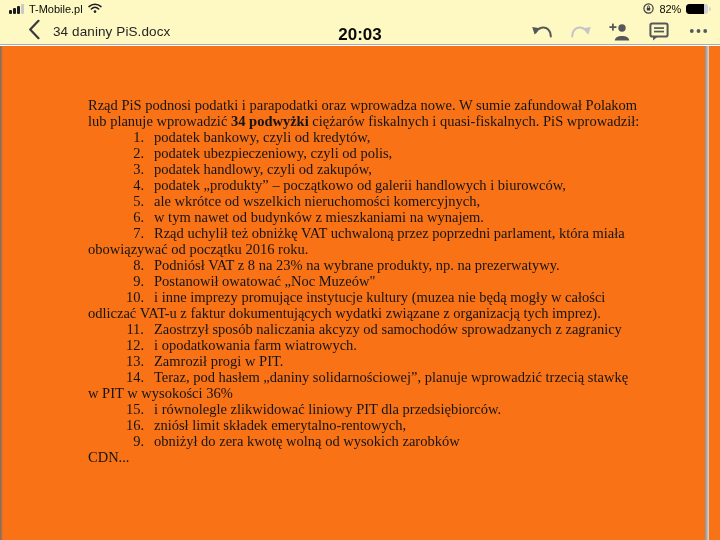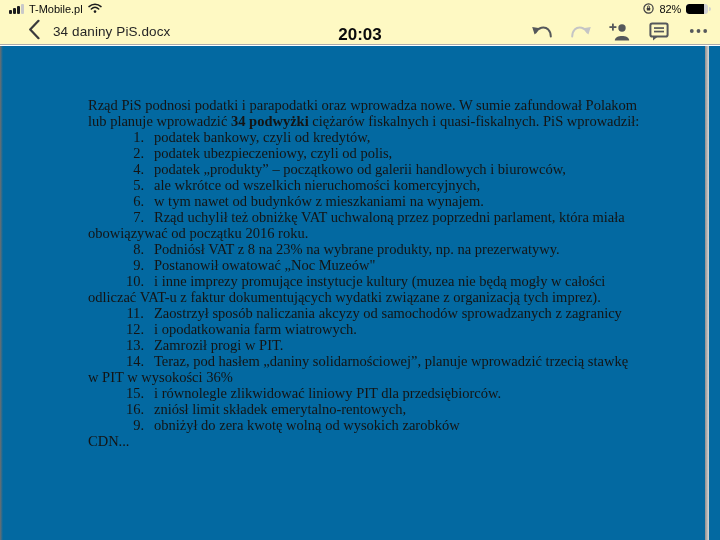--- a/index.html
+++ b/index.html
@@ -38,21 +38,21 @@
   }
   .back-btn { margin-left:12px; display:flex; align-items:center; cursor:pointer; }
   .doc-title { margin-left:13px; font-size:13.5px; color:#262626; letter-spacing:.1px; }
   .tb-actions { position:absolute; right:10px; top:0; height:26px; display:flex; align-items:center; gap:15px; }
   .ic { color:#55585b; display:flex; align-items:center; justify-content:center; width:24px; height:20px; cursor:pointer; }
   .ic.disabled { color:#c5c5c5; }
   .ic svg { display:block; }
 
   
   .page {
-    position:absolute; top:46px; left:0; right:0; bottom:0; background:#0369a1;
+    position:absolute; top:46px; left:0; right:0; bottom:0; background:#f97316;
   }
   .page-left-edge {
     position:absolute; left:0; top:0; bottom:0; width:3px;
     background:linear-gradient(to right,#6e6e6e,rgba(255,255,255,0));
   }
   .page-right-edge {
     position:absolute; left:705px; top:0; bottom:0; width:4px;
     background:linear-gradient(to right,#8f8f8f,#d8d8d8);
   }
   .doc {
@@ -161,20 +161,21 @@
 <div class="page">
   <div class="page-left-edge"></div>
   <div class="page-right-edge"></div>
 
   <div class="doc">
     <p class="para"><span>Rząd PiS podnosi podatki i parapodatki oraz wprowadza nowe. W sumie zafundował Polakom lub planuje wprowadzić </span><b>34 podwyżki</b><span> ciężarów fiskalnych i quasi-fiskalnych. PiS wprowadził:</span></p>
 
     <div>
         <p class="li"><span class="num">1.</span><span class="txt">podatek bankowy, czyli od kredytów,</span></p>
         <p class="li"><span class="num">2.</span><span class="txt">podatek ubezpieczeniowy, czyli od polis,</span></p>
+        <p class="li"><span class="num">3.</span><span class="txt">podatek handlowy, czyli od zakupów,</span></p>
         <p class="li"><span class="num">4.</span><span class="txt">podatek „produkty” – początkowo od galerii handlowych i biurowców,</span></p>
         <p class="li"><span class="num">5.</span><span class="txt">ale wkrótce od wszelkich nieruchomości komercyjnych,</span></p>
         <p class="li"><span class="num">6.</span><span class="txt">w tym nawet od budynków z mieszkaniami na wynajem.</span></p>
         <p class="li"><span class="num">7.</span><span class="txt">Rząd uchylił też obniżkę VAT uchwaloną przez poprzedni parlament, która miała obowiązywać od początku 2016 roku.</span></p>
         <p class="li"><span class="num">8.</span><span class="txt">Podniósł VAT z 8 na 23% na wybrane produkty, np. na prezerwatywy.</span></p>
         <p class="li"><span class="num">9.</span><span class="txt">Postanowił owatować „Noc Muzeów"</span></p>
         <p class="li"><span class="num">10.</span><span class="txt">i inne imprezy promujące instytucje kultury (muzea nie będą mogły w całości odliczać VAT-u z faktur dokumentujących wydatki związane z organizacją tych imprez).</span></p>
         <p class="li"><span class="num">11.</span><span class="txt">Zaostrzył sposób naliczania akcyzy od samochodów sprowadzanych z zagranicy</span></p>
         <p class="li"><span class="num">12.</span><span class="txt">i opodatkowania farm wiatrowych.</span></p>
         <p class="li"><span class="num">13.</span><span class="txt">Zamroził progi w PIT.</span></p>

